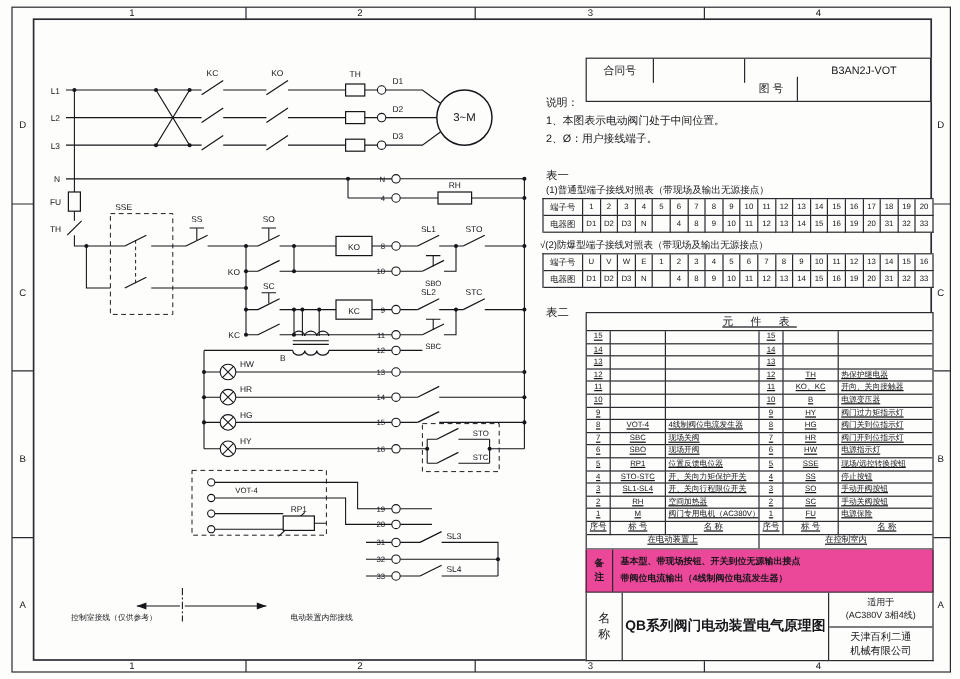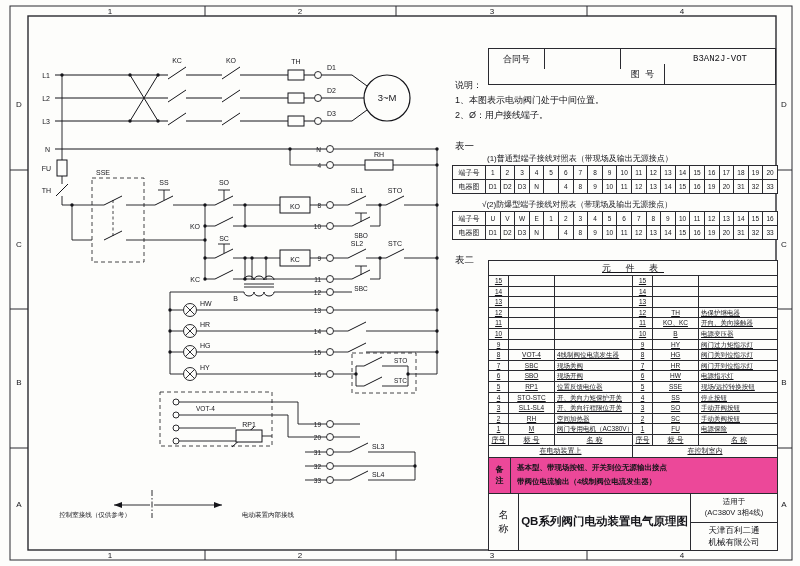--- a/index.html
+++ b/index.html
@@ -4,26 +4,26 @@
 <style>
   html,body{margin:0;padding:0;background:#e8e8e4;}
   #stage{position:relative;width:800px;height:566px;background:#fdfdfb;overflow:hidden;
          font-family:"Liberation Sans","DejaVu Sans",sans-serif;color:#15151a;}
   #scheme{position:absolute;left:0;top:0;}
   #scheme text{fill:#15151a;font-family:"Liberation Sans","DejaVu Sans",sans-serif;}
   .ov{position:absolute;}
   
   .titlerow{display:flex;border:1px solid #2a2a30;box-sizing:border-box;background:#fdfdfb;}
   .titlerow>div{border-right:1px solid #2a2a30;height:20px;box-sizing:border-box;
-                display:flex;align-items:center;justify-content:center;font-size:9px;font-family:Liberation Mono, monospace;}
+                display:flex;align-items:center;justify-content:center;font-size:9px;}
   .titlerow>div:last-child{border-right:none;flex:1;}
   
   .notes div{font-size:9px;line-height:15px;white-space:nowrap;}
   .smalltitle{font-size:9.5px;}
-  .subline{font-size:8px;white-space:nowrap;margin-left:32px;}
+  .subline{font-size:8px;white-space:nowrap;}
   
   .ttable{border-top:1px solid #2a2a30;border-left:1px solid #2a2a30;background:#fdfdfb;display:inline-block;}
   .trow{display:flex;}
   .tc{width:14.6px;height:14px;box-sizing:border-box;border-right:1px solid #2a2a30;border-bottom:1px solid #2a2a30;
       font-size:6.5px;display:flex;align-items:center;justify-content:center;overflow:hidden;}
   .tc.th{width:33px;font-size:7px;}
   
   .rightstack{width:290px;}
   .ctable{border:1px solid #2a2a30;box-sizing:border-box;background:#fdfdfb;text-decoration:underline;}
   .ctitle{height:14px;line-height:14px;border-bottom:1px solid #2a2a30;text-align:center;

